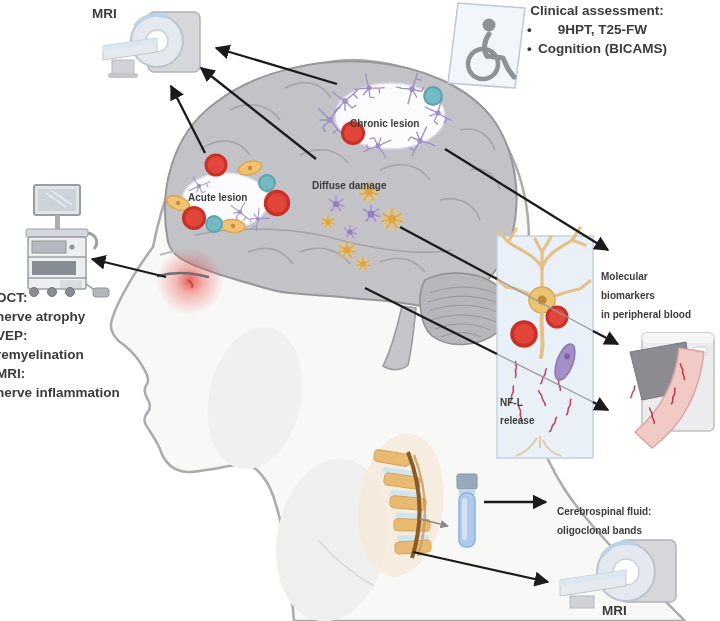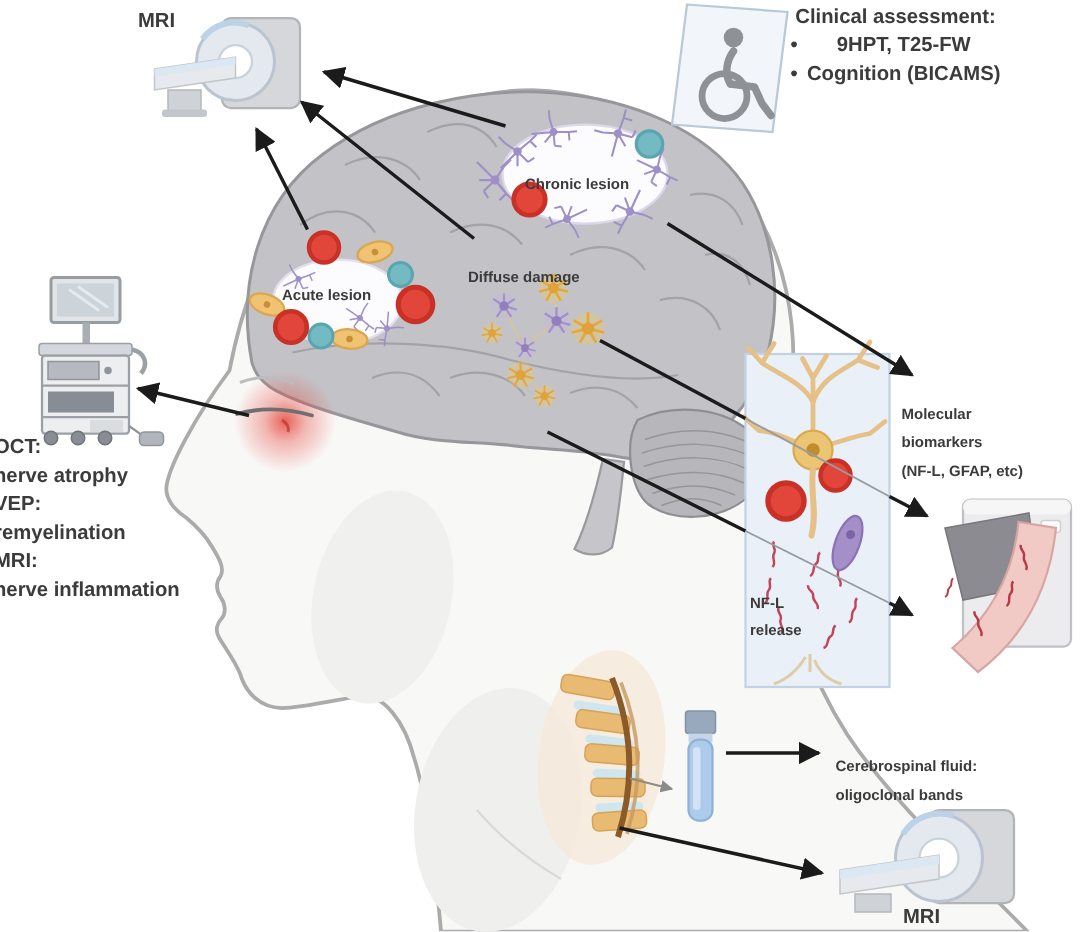--- a/index.html
+++ b/index.html
@@ -356,21 +356,21 @@
     <div>nerve atrophy</div>
     <div>VEP:</div>
     <div>remyelination</div>
     <div>MRI:</div>
     <div>nerve inflammation</div>
   </div>
 
   <div class="lbl small" style="left:601px;top:255px;">
     <div>Molecular</div>
     <div>biomarkers</div>
-    <div>(NF-L, GFAP, etc)</div>
+    <div>in peripheral blood</div>
   </div>
 
   <div class="lbl small" style="left:500px;top:382px;line-height:18px;">
     <div>NF-L</div>
     <div>release</div>
   </div>
 
 
   <div class="lbl small" style="left:557px;top:490px;">
     <div>Cerebrospinal fluid:</div>

